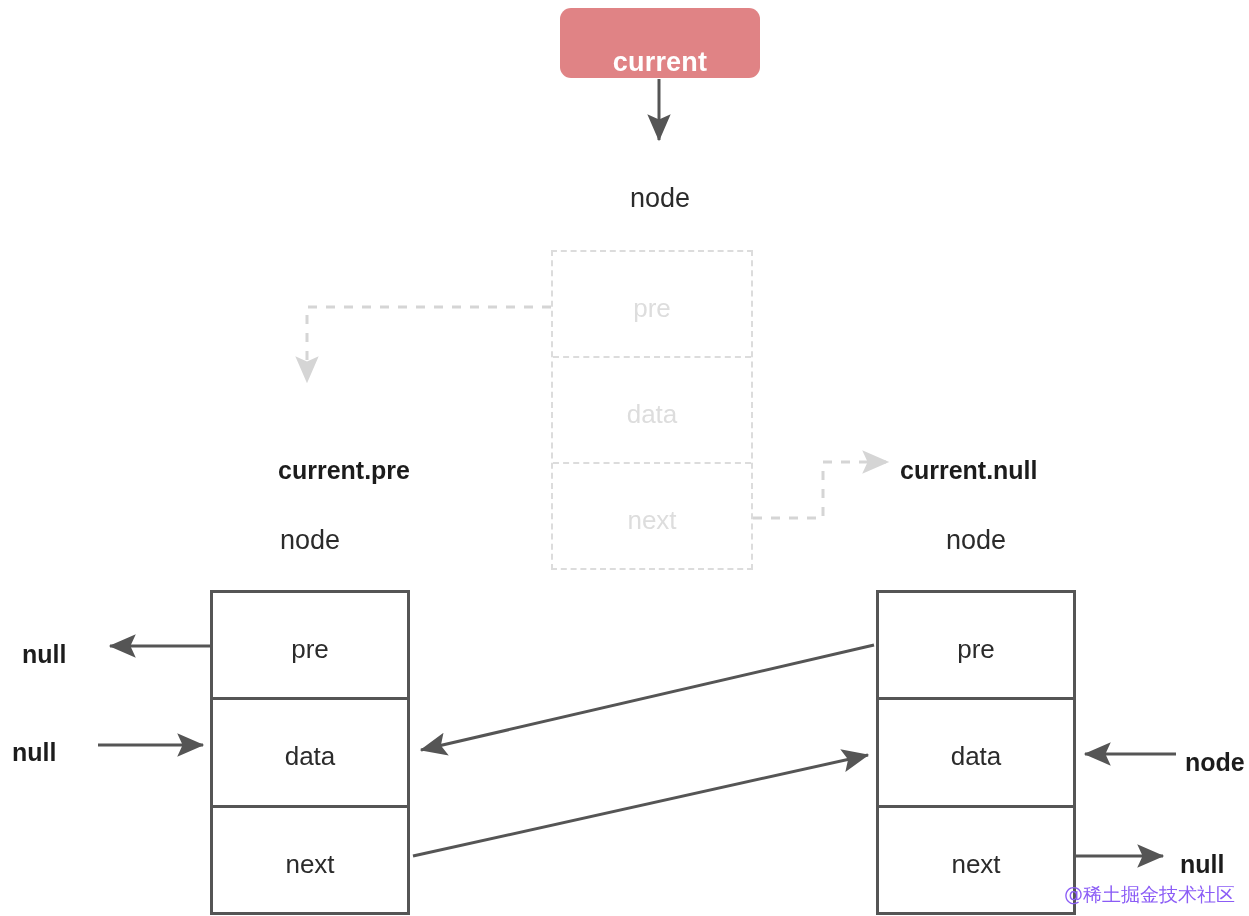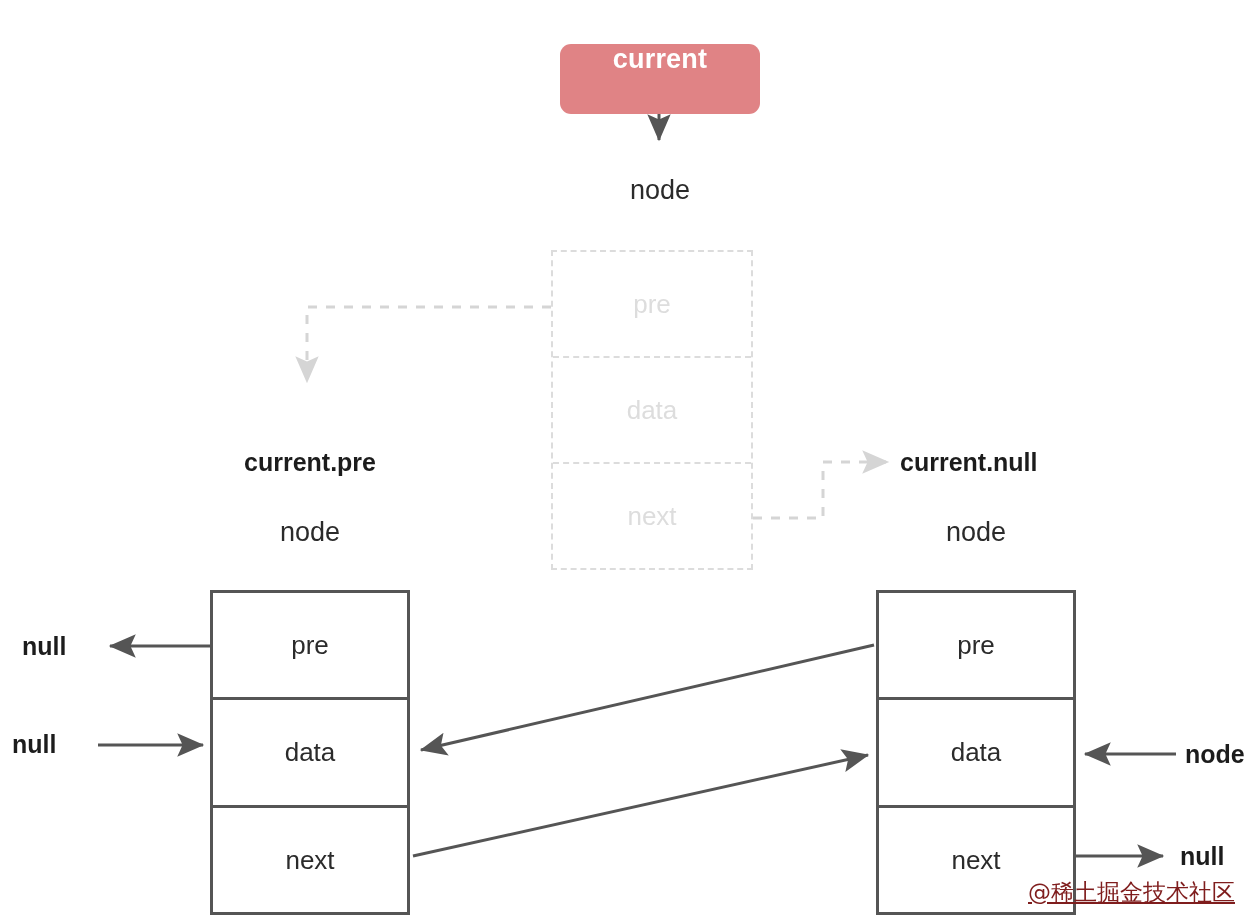--- a/index.html
+++ b/index.html
@@ -29,34 +29,34 @@
   }
 
   
   .pill {
     left: 560px;
     top: 8px;
     width: 200px;
     height: 70px;
     border-radius: 11px;
     display: flex;
-    align-items: flex-start;
+    align-items: flex-end;
     justify-content: center;
     color: #ffffff;
     font-size: 27px;
     font-weight: bold;
     letter-spacing: 0.2px;
-    margin-top: 36px;
   }
 
   
   .lbl {
     white-space: nowrap;
     color: #222222;
     line-height: 1;
+    margin-top: 8px;
   }
   .lbl-node {
     font-size: 27px;
     font-weight: normal;
     color: #2b2b2b;
   }
   .lbl-bold {
     font-size: 25px;
     font-weight: bold;
     color: #1c1c1c;
@@ -113,25 +113,24 @@
     box-sizing: border-box;
   }
   .ghost-cell + .ghost-cell {
     border-top: 2px dashed #dcdcdc;
   }
 
   
   .watermark {
     right: 14px;
     bottom: 8px;
-    font-size: 23px;
-    color: #7f1d1d;
+    font-size: 19px;
+    color: #8b5cf6;
     white-space: nowrap;
     font-family: "DejaVu Sans", sans-serif;
-    text-decoration: underline;
   }
 </style>
 </head>
 <body>
 
 <div id="stage">
 
   <svg id="diagram-svg" viewBox="0 0 1249 916" xmlns="http://www.w3.org/2000/svg">
     <defs>
       <marker id="ah-dark" markerWidth="11" markerHeight="11" refX="8.6" refY="4" orient="auto">
@@ -190,21 +189,21 @@
       <span class="lbl lbl-ghost">pre</span>
     </div>
     <div class="ghost-cell">
       <span class="lbl lbl-ghost">data</span>
     </div>
     <div class="ghost-cell">
       <span class="lbl lbl-ghost">next</span>
     </div>
   </div>
 
-  <div class="abs lbl lbl-bold" style="left:210px; top:450px; width:200px; text-align:center;">current.pre</div>
+  <div class="abs lbl lbl-bold" style="left:210px; top:450px; width:200px; text-align:right;">current.pre</div>
   <div class="abs lbl lbl-node" style="left:210px; top:519px; width:200px; text-align:center;">node</div>
 
   <div class="abs node-box" style="left:210px; top:590px;">
     <div class="node-cell">
       <span class="lbl lbl-cell">pre</span>
     </div>
     <div class="node-cell">
       <span class="lbl lbl-cell">data</span>
     </div>
     <div class="node-cell">

